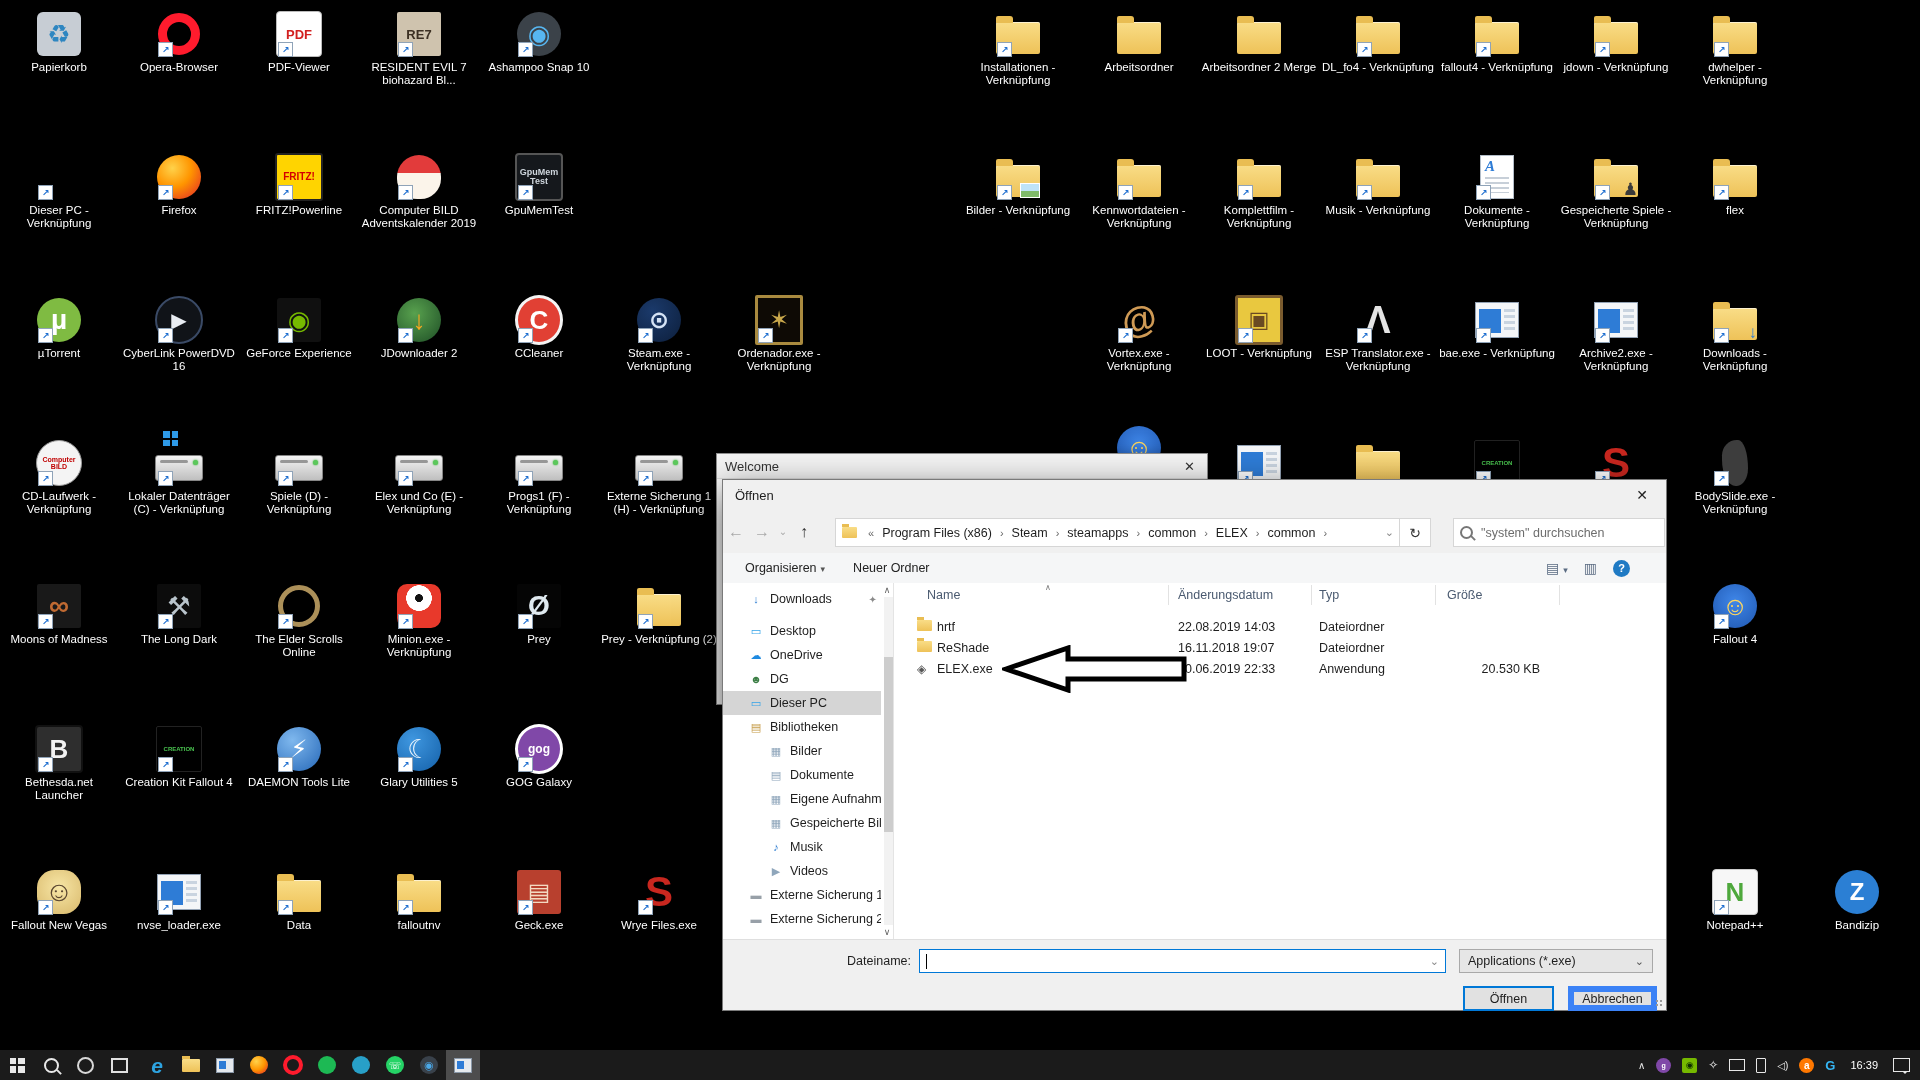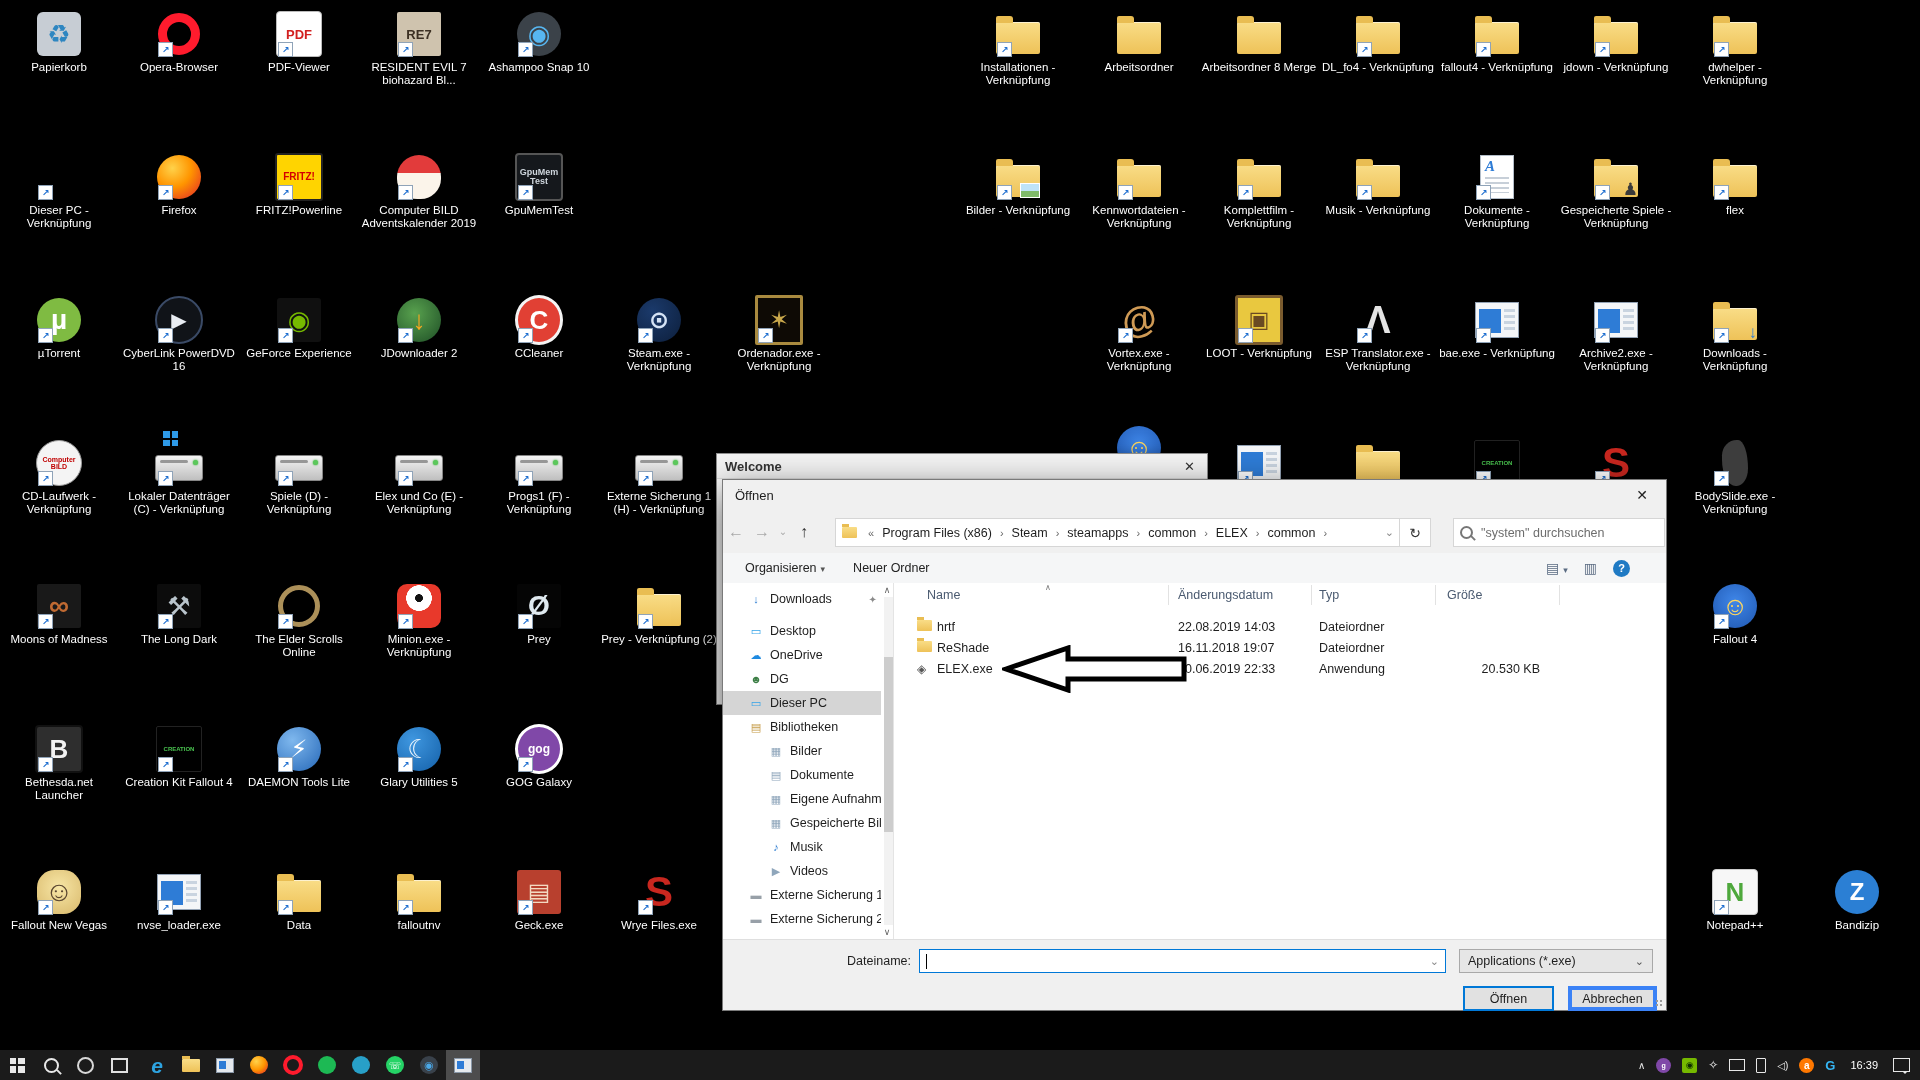--- a/index.html
+++ b/index.html
@@ -31,21 +31,21 @@
   .di-ov{position:absolute;right:2px;bottom:3px;font-size:17px;font-weight:bold;line-height:1;}
   .di-ov-pic{width:18px;height:13px;background:linear-gradient(#bfe3f7 55%,#7fba6a 55%);border:1px solid #fff;}
   .di-ov-win{width:15px;height:15px;left:8px;top:-8px;right:auto;bottom:auto;position:absolute;
     background-image:linear-gradient(#000,#000),linear-gradient(#000,#000);
     background-size:2px 100%,100% 2px;background-position:center;background-repeat:no-repeat;background-color:#2e9ae8;}
   
   #welcome{position:absolute;left:716px;top:453px;width:490px;height:250px;background:#fbfbfb;
     border:1px solid #8e8e8e;z-index:5;box-shadow:0 6px 18px rgba(0,0,0,.5);}
   #welcome .wt{height:24px;background:#f3f3f3;border-bottom:1px solid #dcdcdc;display:flex;align-items:center;
     font-size:13px;color:#333;padding:0 8px;}
-  #welcome .wt .wtitle{flex:1;font-weight:bold;}
+  #welcome .wt .wtitle{flex:1;}
   #welcome .wt .wx{color:#333;font-size:13px;padding:0 4px;}
   
   #dlg{position:absolute;left:722px;top:479px;width:943px;height:530px;background:#f0f0f0;border:1px solid #7a7a7a;
     z-index:10;box-shadow:0 12px 34px rgba(0,0,0,.65);font-size:12.5px;color:#1e1e1e;}
   .dt{position:absolute;left:0;top:0;right:0;height:30px;display:flex;align-items:center;padding:0 12px;}
   .dt .dtitle{flex:1;font-size:13px;}
   .dt .dx{font-size:14px;color:#222;padding:0 6px;}
   .dtool{position:absolute;left:0;top:30px;right:0;height:43px;display:flex;align-items:center;}
   .navic{font-size:16px;width:26px;text-align:center;}
   .dim{color:#a9a9a9;} .dark{color:#333;}
@@ -97,21 +97,21 @@
   .dfoot{position:absolute;left:0;top:459px;right:0;height:70px;background:#f0f0f0;border-top:1px solid #dfdfdf;}
   .fnlabel{position:absolute;left:60px;top:474px;width:128px;text-align:right;}
   .fninput{position:absolute;left:196px;top:469px;width:527px;height:24px;background:#fff;border:1px solid #0078d7;box-sizing:border-box;}
   .fncaret{position:absolute;left:6px;top:4px;width:1px;height:15px;background:#000;}
   .fncv{position:absolute;right:6px;top:5px;color:#888;font-size:11px;}
   .ftype{position:absolute;left:736px;top:469px;width:194px;height:24px;background:#e6e6e6;border:1px solid #a9a9a9;
     box-sizing:border-box;display:flex;align-items:center;padding:0 8px;}
   .ftype .cv2{margin-left:auto;color:#555;font-size:11px;}
   .btn{position:absolute;top:506px;height:25px;background:#e1e1e1;display:flex;align-items:center;justify-content:center;box-sizing:border-box;}
   .btn-open{left:740px;width:91px;border:2px solid #0078d7;}
-  .btn-cancel{left:845px;width:89px;border:4px solid #3b82f6;}
+  .btn-cancel{left:845px;width:89px;border:6px solid #3b82f6;}
   .grip{position:absolute;right:3px;bottom:3px;width:8px;height:8px;
     background:radial-gradient(circle,#9a9a9a 1px,transparent 1.5px) 0 0/4px 4px;}
   
   
   #arrow{position:absolute;left:1002px;top:645px;z-index:15;}
   
   #taskbar{position:absolute;left:0;bottom:0;width:1920px;height:30px;background:#1b1b1b;z-index:20;display:flex;align-items:center;}
   .tb-btn{width:34px;height:30px;display:flex;align-items:center;justify-content:center;flex:none;}
   .tb-btn.active{background:#4d4d4d;}
   .ic-start{width:15px;height:15px;background-image:linear-gradient(#1b1b1b,#1b1b1b),linear-gradient(#1b1b1b,#1b1b1b);
@@ -438,21 +438,21 @@
     <div class="dicon" style="left: 1081px; top: 10px;">
       <span class="di-art">
         <span class="shape-folder"></span>
       </span>
       <div class="di-label">Arbeitsordner</div>
     </div>
     <div class="dicon" style="left: 1201px; top: 10px;">
       <span class="di-art">
         <span class="shape-folder"></span>
       </span>
-      <div class="di-label">Arbeitsordner 8 Merge</div>
+      <div class="di-label">Arbeitsordner 2 Merge</div>
     </div>
     <div class="dicon" style="left: 1320px; top: 10px;">
       <span class="di-art">
         <span class="shape-folder"></span>
         <span class="sc">↗</span>
       </span>
       <div class="di-label">DL_fo4 - Verknüpfung</div>
     </div>
     <div class="dicon" style="left: 1439px; top: 10px;">
       <span class="di-art">

